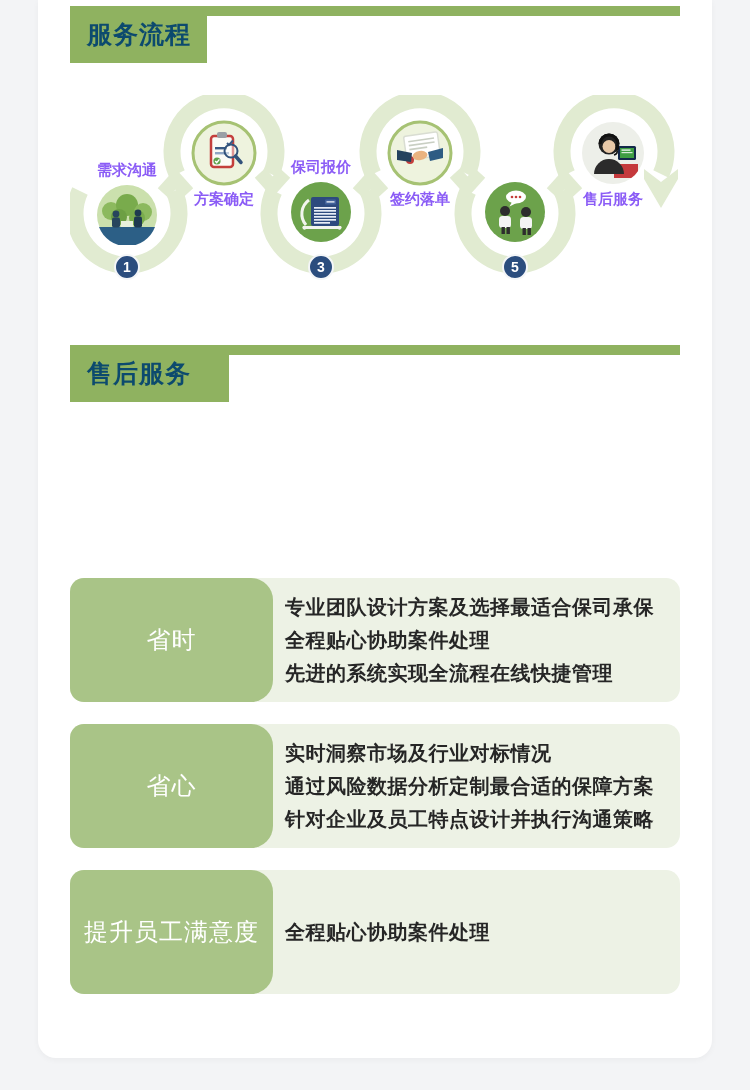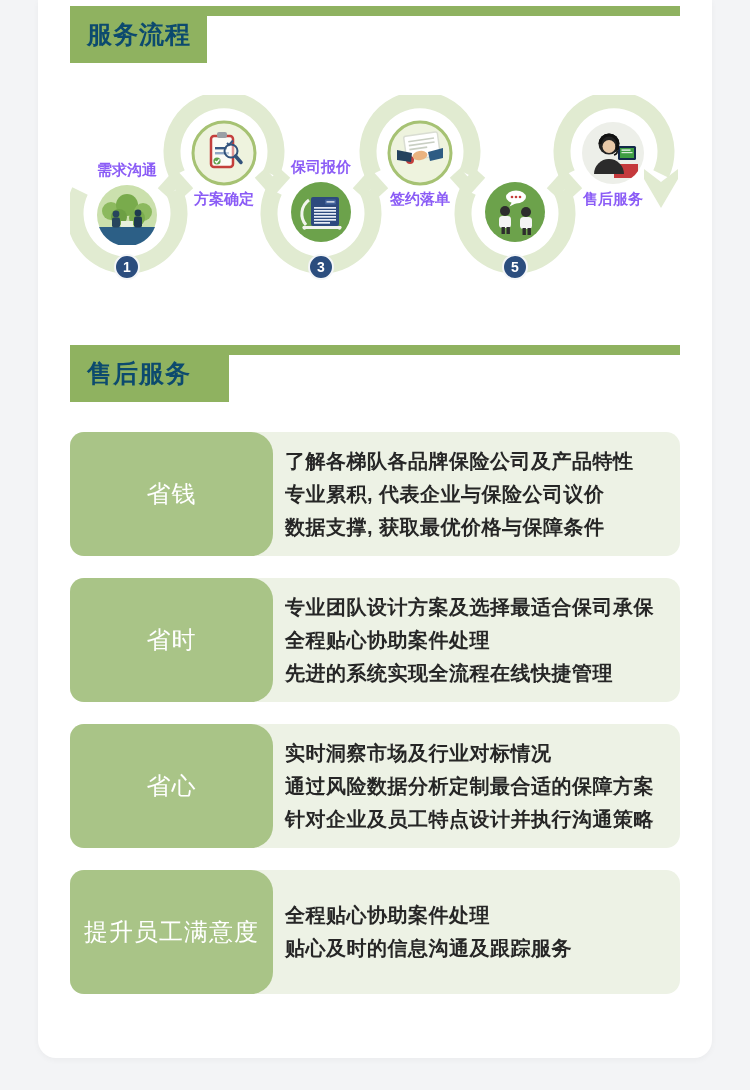--- a/index.html
+++ b/index.html
@@ -200,28 +200,20 @@
         <path d="M37 30 q1 4 -3 5" stroke="#111" stroke-width="1.6" fill="none"></path>
       </g>
     </svg>
   </div>
 
   <div class="section-band" id="band-values">
     <div class="band-strip"></div>
     <div class="band-title">售后服务</div>
   </div>
 
-  <div class="value-card" id="vcard-0">
-    <div class="vc-body">
-      <div class="vc-line">了解各梯队各品牌保险公司及产品特性</div>
-      <div class="vc-line">专业累积, 代表企业与保险公司议价</div>
-      <div class="vc-line">数据支撑, 获取最优价格与保障条件</div>
-    </div>
-    <div class="vc-label">省钱</div>
-  </div>
 
   <div class="value-card" id="vcard-1">
     <div class="vc-body">
       <div class="vc-line">专业团队设计方案及选择最适合保司承保</div>
       <div class="vc-line">全程贴心协助案件处理</div>
       <div class="vc-line">先进的系统实现全流程在线快捷管理</div>
     </div>
     <div class="vc-label">省时</div>
   </div>
 
@@ -230,18 +222,17 @@
       <div class="vc-line">实时洞察市场及行业对标情况</div>
       <div class="vc-line">通过风险数据分析定制最合适的保障方案</div>
       <div class="vc-line">针对企业及员工特点设计并执行沟通策略</div>
     </div>
     <div class="vc-label">省心</div>
   </div>
 
   <div class="value-card" id="vcard-3">
     <div class="vc-body">
       <div class="vc-line">全程贴心协助案件处理</div>
-      <div class="vc-line">贴心及时的信息沟通及跟踪服务</div>
     </div>
     <div class="vc-label">提升员工满意度</div>
   </div>
 
 </div>
 
 </body></html>

